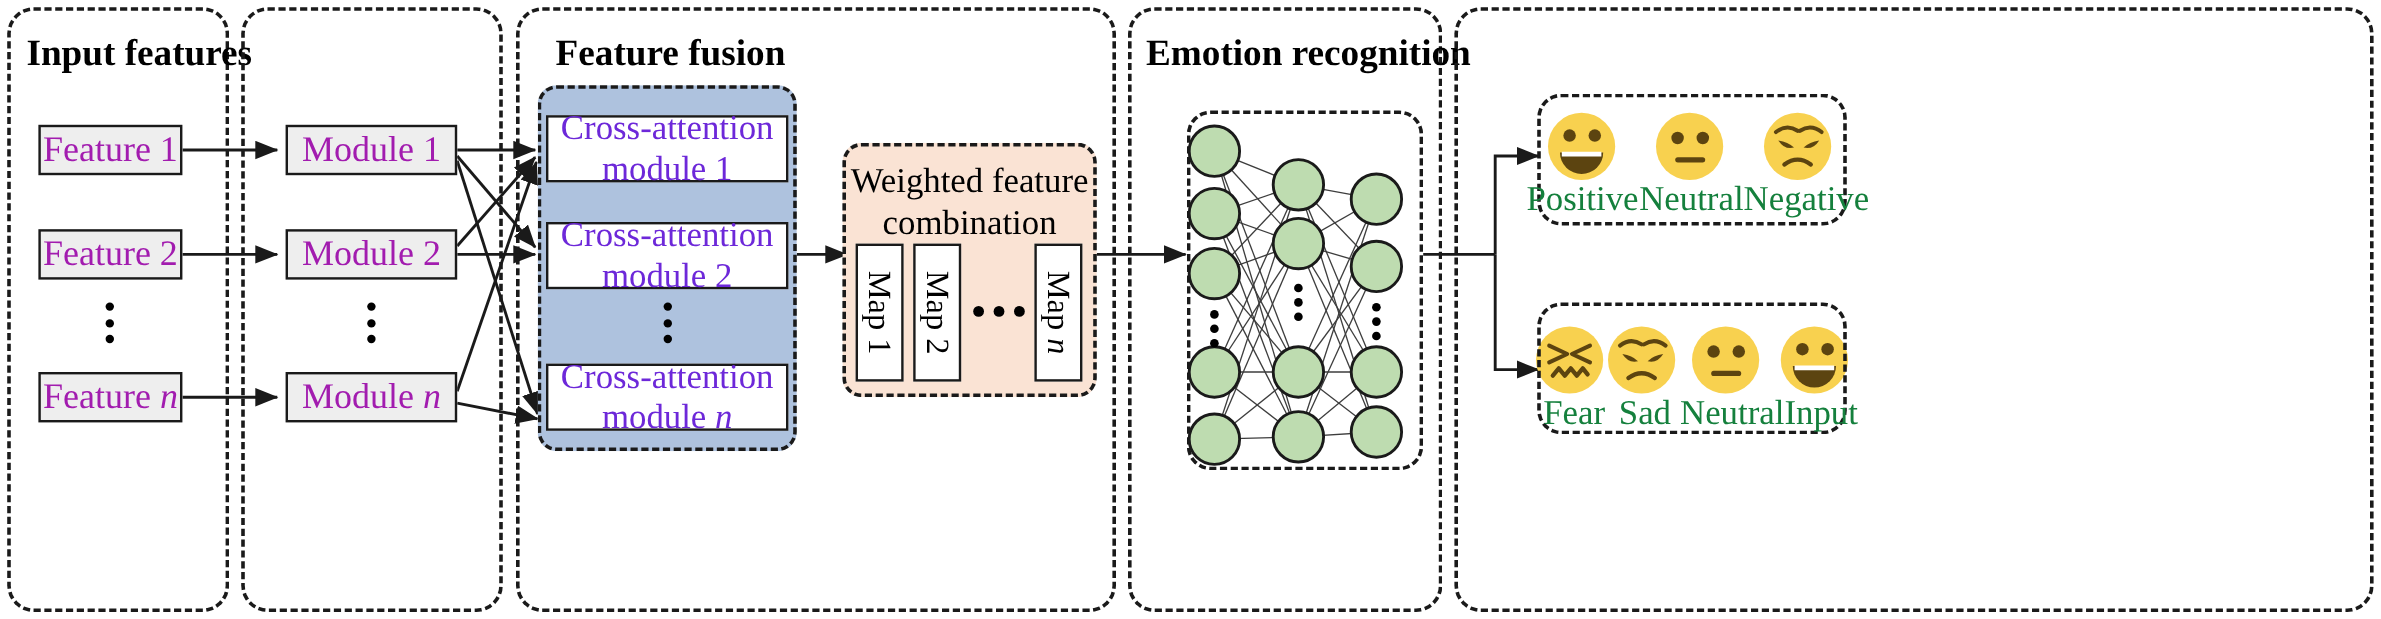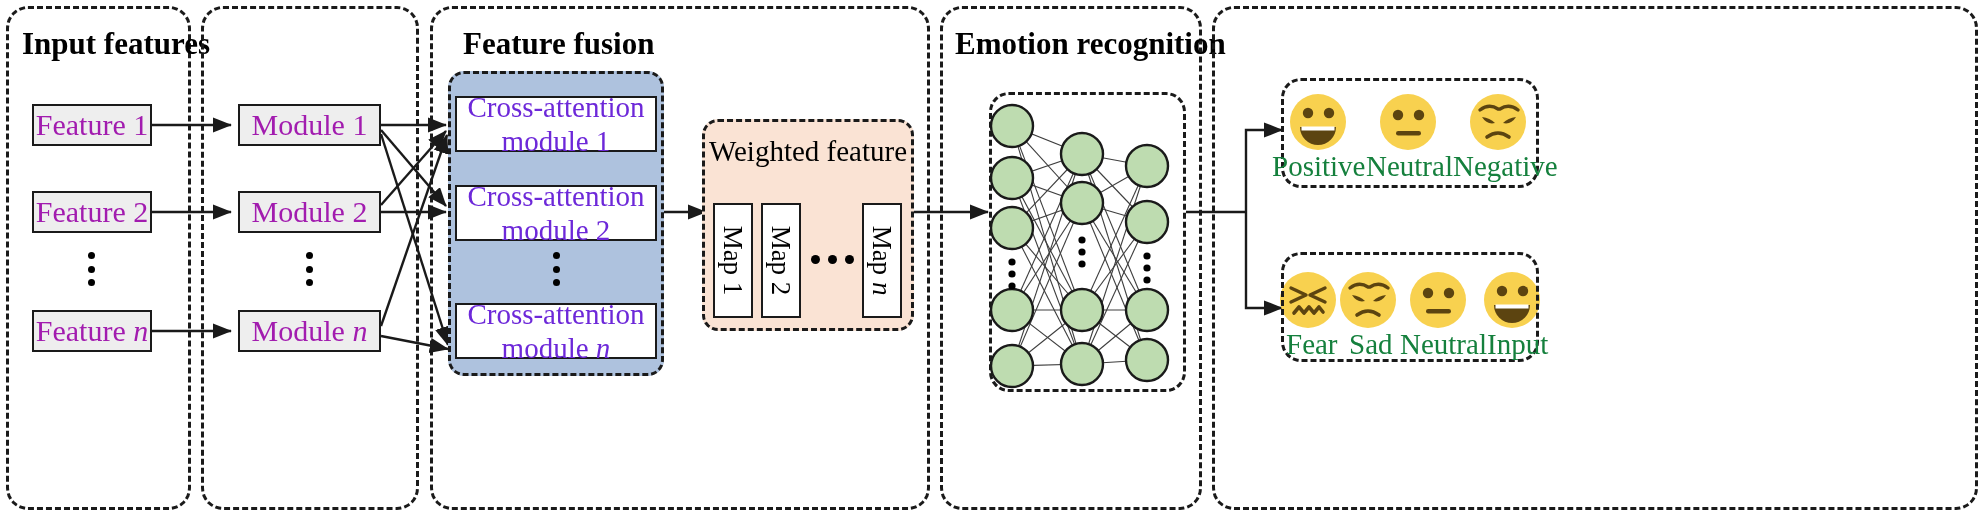--- a/index.html
+++ b/index.html
@@ -126,21 +126,21 @@
       <i></i>
   </div>
   <div class="boxw" style="left:455px;top:303px;width:202px;height:56px;">
     <span>
       <span>Cross-attention</span><br>module&nbsp;<em class="it">n</em>
     </span>
   </div>
 
   <div class="peachpanel" style="left:702px;top:119px;width:212px;height:212px;">
     <div class="peach-title" style="top:12px;left:0;">
-      <span>Weighted feature</span><br>
+      <span>Weighted feature</span><br><span>combination</span>
     </div>
   </div>
 
   <div class="mapbox" style="left:713px;top:203px;width:40px;height:115px;">
     <span>Map 1</span>
   </div>
   <div class="mapbox" style="left:761px;top:203px;width:40px;height:115px;">
     <span>Map 2</span>
   </div>
   <div class="hdots" style="left:811px;top:255px;">

